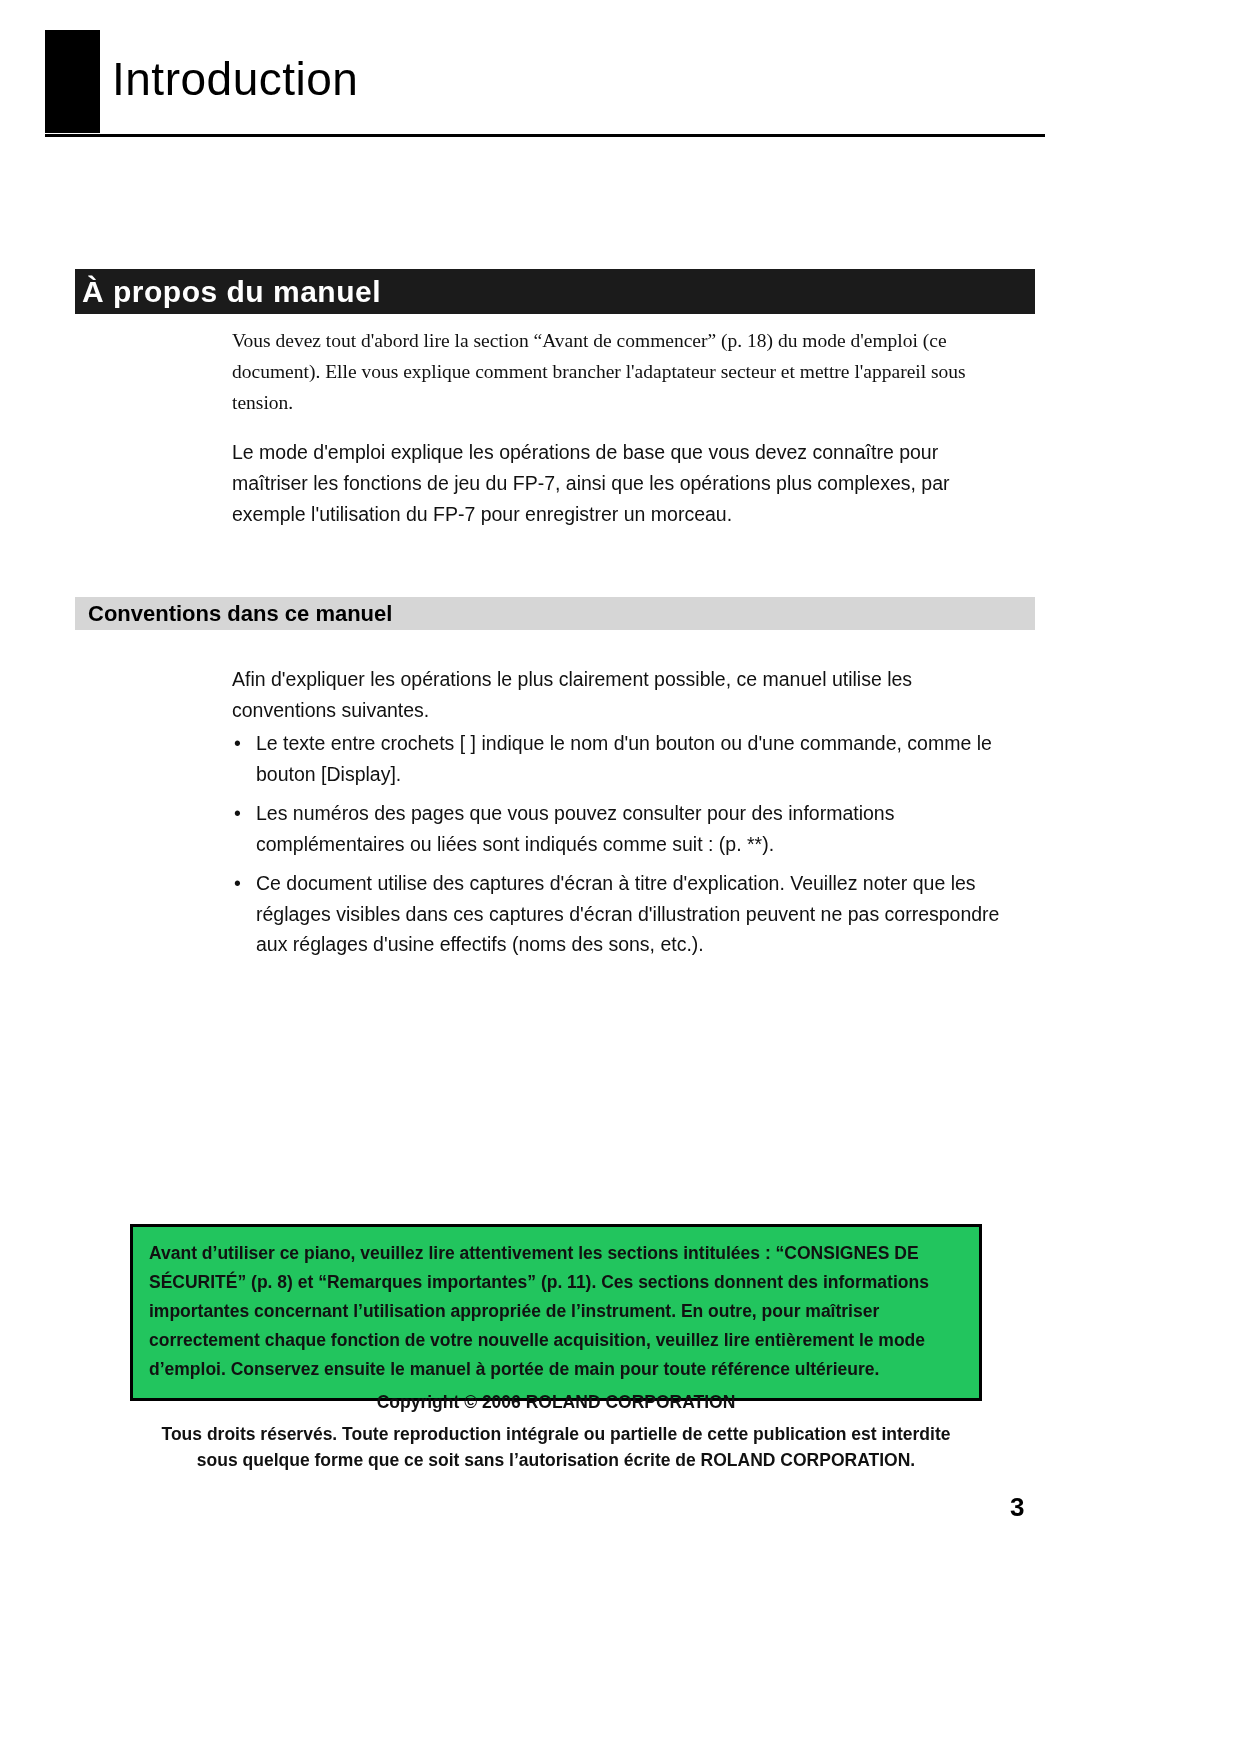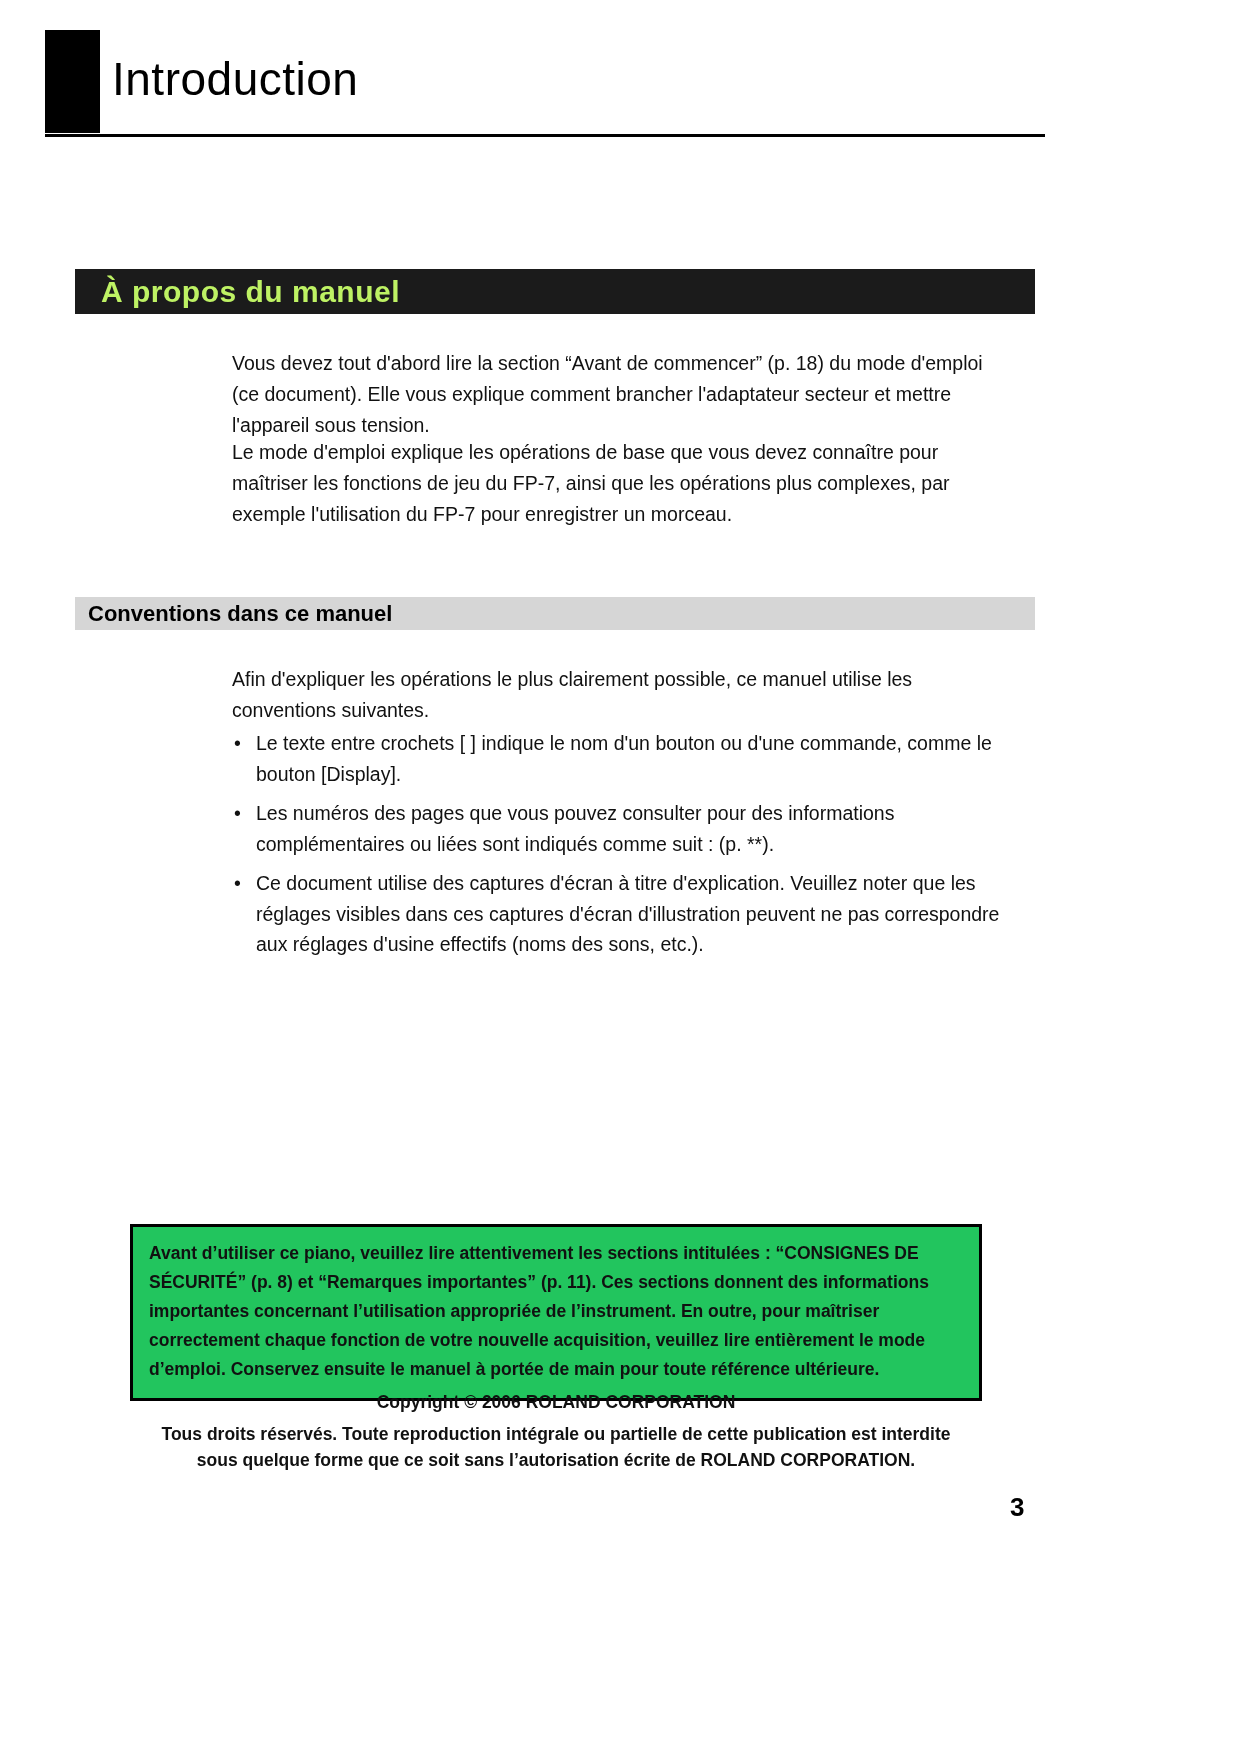--- a/index.html
+++ b/index.html
@@ -49,37 +49,37 @@
   .body-text {
     position: absolute;
     left: 232px;
     width: 778px;
     margin: 0;
     font-size: 19.5px;
     line-height: 31px;
     color: #111111;
   }
   .intro-para  { top: 155px; }
-  .apropos-p1  { top: 348px; }
+  .apropos-p1  { top: 325px; font-family: Liberation Serif, serif; }
   .apropos-p2  { top: 437px; }
   .conv-intro  { top: 664px; }
 
   
   .black-banner {
     position: absolute;
     left: 75px;
     top: 269px;
     width: 960px;
     height: 45px;
     background: #1b1b1b;
-    color: #bef264;
+    color: #ffffff;
     display: flex;
     align-items: center;
     box-sizing: border-box;
-    padding-left: 26px;
+    padding-left: 7px;
     font-size: 30px;
     font-weight: bold;
     letter-spacing: 0.5px;
   }
   .gray-banner {
     position: absolute;
     left: 75px;
     top: 597px;
     width: 960px;
     height: 33px;

